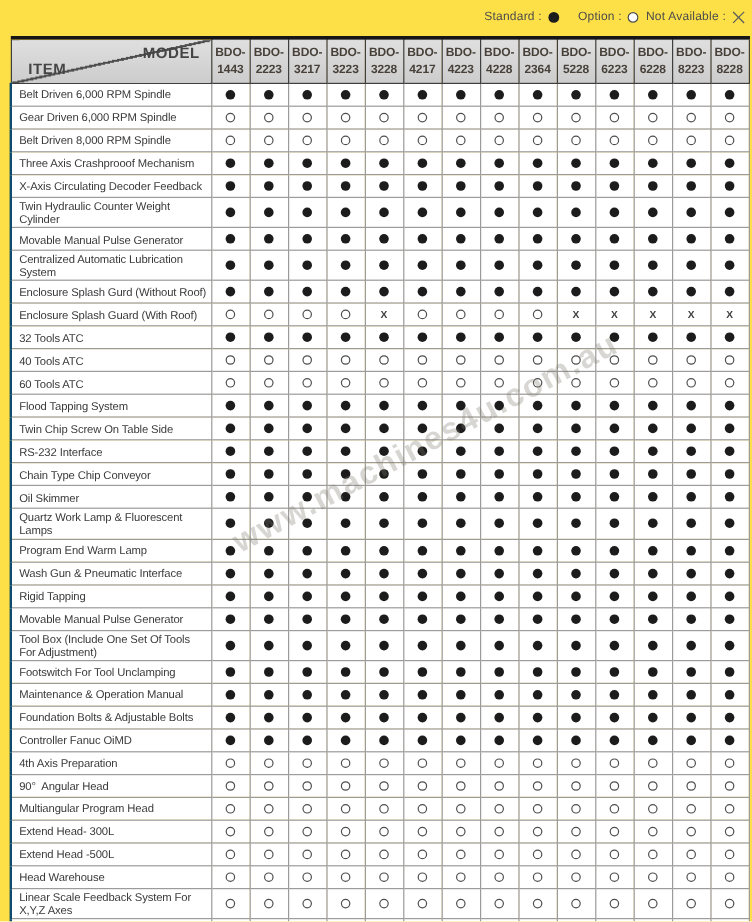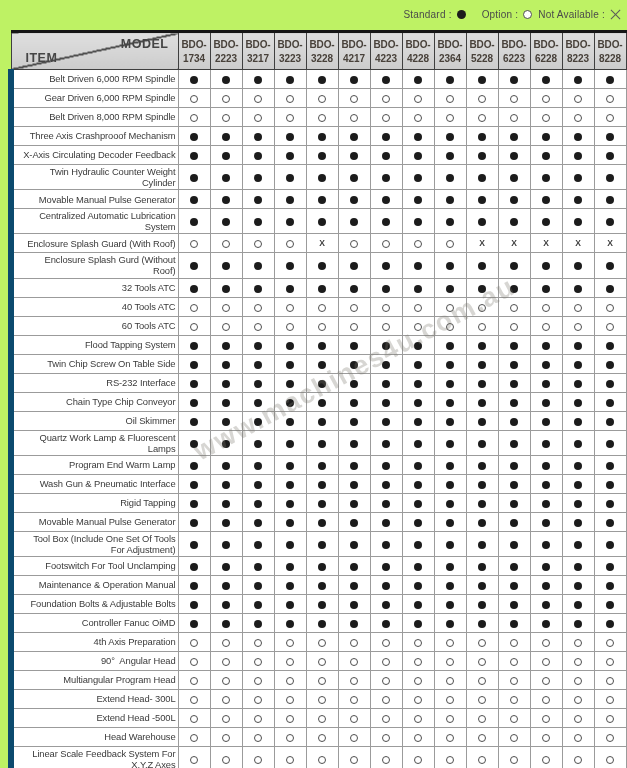--- a/index.html
+++ b/index.html
@@ -1,18 +1,18 @@
 <!DOCTYPE html>
 <html style="--header-bg: #d9d9d9; --header-text: #48413a; --body-text: #3a3a3a; --symbol: #1c1c1c; --grid: #9b9b9b;"><head>
 <meta charset="utf-8">
 <style>
   * { margin:0; padding:0; box-sizing:border-box; }
   html,body { background:#ffffff; }
   .page {
-    position:relative; width:627px; height:768px; background:#bef264;
+    position:relative; width:627px; height:768px; background:#fde047;
     font-family:"Liberation Sans", sans-serif; overflow:hidden;padding-left:20px;
   }
   
   .legend {
     position:absolute; top:9px; right:6px; display:flex; align-items:center;
     font-size:10px; color:#4b4b4b; letter-spacing:.2px;
   }
   .legend .lbl { margin-right:5px; }
   .legend .sp-lg { width:16px; }
   .legend .sp-sm { width:6px; }
@@ -43,21 +43,21 @@
       linear-gradient(to bottom right, rgba(0,0,0,0) calc(50% - 1px), #4d4d4d calc(50% - 1px), #4d4d4d calc(50% + 1px), rgba(0,0,0,0) calc(50% + 1px)),
       linear-gradient(#dfdfdf,#cccccc);
   }
   .model-lbl { position:absolute; top:4px; right:9px; font-size:12.5px; font-weight:bold; color:#454545; letter-spacing:.5px; }
   .item-lbl  { position:absolute; bottom:4px; left:14px; font-size:12.5px; font-weight:bold; color:#454545; letter-spacing:.5px; }
   tbody td { border:1px solid #9b9b9b; background:#fff; }
   tbody tr:last-child td { border-bottom:2px solid #8a8a8a; }
   td.label-cell {
     font-size:9.4px; color:var(--body-text,#3a3a3a);
     padding:1px 2px 1px 6px; height:16px; line-height:1.18;
-    letter-spacing:-.1px; vertical-align:middle; border-left:6px solid #0c4a6e;text-align:right;
+    letter-spacing:-.1px; vertical-align:middle; border-left:2px solid #0c4a6e;
   }
   td.sym-cell { text-align:center; vertical-align:middle; height:16px; }
   td.sym-x { font-size:8.5px; font-weight:600; color:#3f3f3f; }
   
   .watermark {
     position:absolute; left:196px; top:438px;
     transform:rotate(-28deg); transform-origin:0 50%;
     font-size:27px; font-weight:bold; letter-spacing:1.5px;
     color:rgba(124,119,110,0.30); white-space:nowrap; pointer-events:none; z-index:5;
   }
@@ -97,21 +97,21 @@
         <col style="width: 32px;">
       </colgroup>
     <thead>
       <tr id="head-row">
         <th class="diag-cell">
           <span class="model-lbl">MODEL</span>
           <span class="item-lbl">ITEM</span>
         </th>
       <th class="col-head">
             <div>BDO-</div>
-            <div>1734</div>
+            <div>1443</div>
           </th>
           <th class="col-head">
             <div>BDO-</div>
             <div>2223</div>
           </th>
           <th class="col-head">
             <div>BDO-</div>
             <div>3217</div>
           </th>
           <th class="col-head">
@@ -275,20 +275,37 @@
           <td class="sym-cell"><span class="dot-filled"></span></td>
           <td class="sym-cell"><span class="dot-filled"></span></td>
           <td class="sym-cell"><span class="dot-filled"></span></td>
           <td class="sym-cell"><span class="dot-filled"></span></td>
           <td class="sym-cell"><span class="dot-filled"></span></td>
           <td class="sym-cell"><span class="dot-filled"></span></td>
           <td class="sym-cell"><span class="dot-filled"></span></td>
         </tr>
         <tr>
           <td class="label-cell">Centralized Automatic Lubrication System</td>
+          <td class="sym-cell"><span class="dot-filled"></span></td>
+          <td class="sym-cell"><span class="dot-filled"></span></td>
+          <td class="sym-cell"><span class="dot-filled"></span></td>
+          <td class="sym-cell"><span class="dot-filled"></span></td>
+          <td class="sym-cell"><span class="dot-filled"></span></td>
+          <td class="sym-cell"><span class="dot-filled"></span></td>
+          <td class="sym-cell"><span class="dot-filled"></span></td>
+          <td class="sym-cell"><span class="dot-filled"></span></td>
+          <td class="sym-cell"><span class="dot-filled"></span></td>
+          <td class="sym-cell"><span class="dot-filled"></span></td>
+          <td class="sym-cell"><span class="dot-filled"></span></td>
+          <td class="sym-cell"><span class="dot-filled"></span></td>
+          <td class="sym-cell"><span class="dot-filled"></span></td>
+          <td class="sym-cell"><span class="dot-filled"></span></td>
+        </tr>
+        <tr>
+          <td class="label-cell">Enclosure Splash Gurd (Without Roof)</td>
           <td class="sym-cell"><span class="dot-filled"></span></td>
           <td class="sym-cell"><span class="dot-filled"></span></td>
           <td class="sym-cell"><span class="dot-filled"></span></td>
           <td class="sym-cell"><span class="dot-filled"></span></td>
           <td class="sym-cell"><span class="dot-filled"></span></td>
           <td class="sym-cell"><span class="dot-filled"></span></td>
           <td class="sym-cell"><span class="dot-filled"></span></td>
           <td class="sym-cell"><span class="dot-filled"></span></td>
           <td class="sym-cell"><span class="dot-filled"></span></td>
           <td class="sym-cell"><span class="dot-filled"></span></td>
@@ -306,37 +323,20 @@
           <td class="sym-cell sym-x">X</td>
           <td class="sym-cell"><span class="dot-open"></span></td>
           <td class="sym-cell"><span class="dot-open"></span></td>
           <td class="sym-cell"><span class="dot-open"></span></td>
           <td class="sym-cell"><span class="dot-open"></span></td>
           <td class="sym-cell sym-x">X</td>
           <td class="sym-cell sym-x">X</td>
           <td class="sym-cell sym-x">X</td>
           <td class="sym-cell sym-x">X</td>
           <td class="sym-cell sym-x">X</td>
-        </tr>
-        <tr>
-          <td class="label-cell">Enclosure Splash Gurd (Without Roof)</td>
-          <td class="sym-cell"><span class="dot-filled"></span></td>
-          <td class="sym-cell"><span class="dot-filled"></span></td>
-          <td class="sym-cell"><span class="dot-filled"></span></td>
-          <td class="sym-cell"><span class="dot-filled"></span></td>
-          <td class="sym-cell"><span class="dot-filled"></span></td>
-          <td class="sym-cell"><span class="dot-filled"></span></td>
-          <td class="sym-cell"><span class="dot-filled"></span></td>
-          <td class="sym-cell"><span class="dot-filled"></span></td>
-          <td class="sym-cell"><span class="dot-filled"></span></td>
-          <td class="sym-cell"><span class="dot-filled"></span></td>
-          <td class="sym-cell"><span class="dot-filled"></span></td>
-          <td class="sym-cell"><span class="dot-filled"></span></td>
-          <td class="sym-cell"><span class="dot-filled"></span></td>
-          <td class="sym-cell"><span class="dot-filled"></span></td>
         </tr>
         <tr>
           <td class="label-cell">32 Tools ATC</td>
           <td class="sym-cell"><span class="dot-filled"></span></td>
           <td class="sym-cell"><span class="dot-filled"></span></td>
           <td class="sym-cell"><span class="dot-filled"></span></td>
           <td class="sym-cell"><span class="dot-filled"></span></td>
           <td class="sym-cell"><span class="dot-filled"></span></td>
           <td class="sym-cell"><span class="dot-filled"></span></td>
           <td class="sym-cell"><span class="dot-filled"></span></td>

